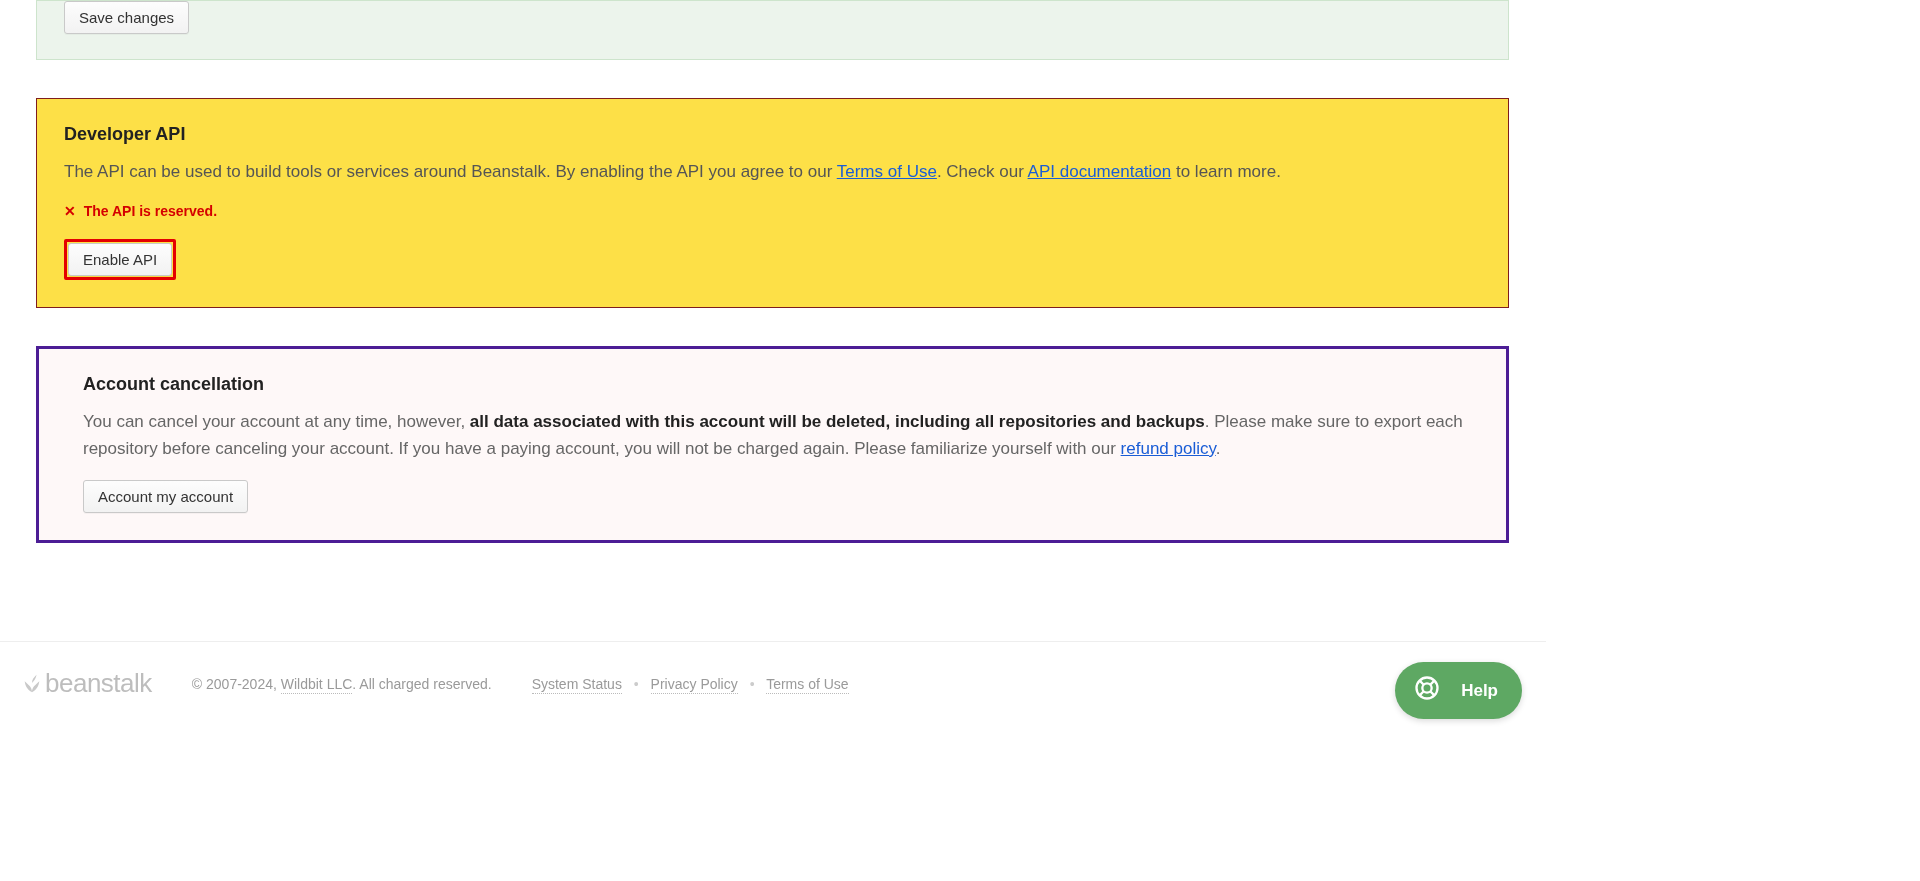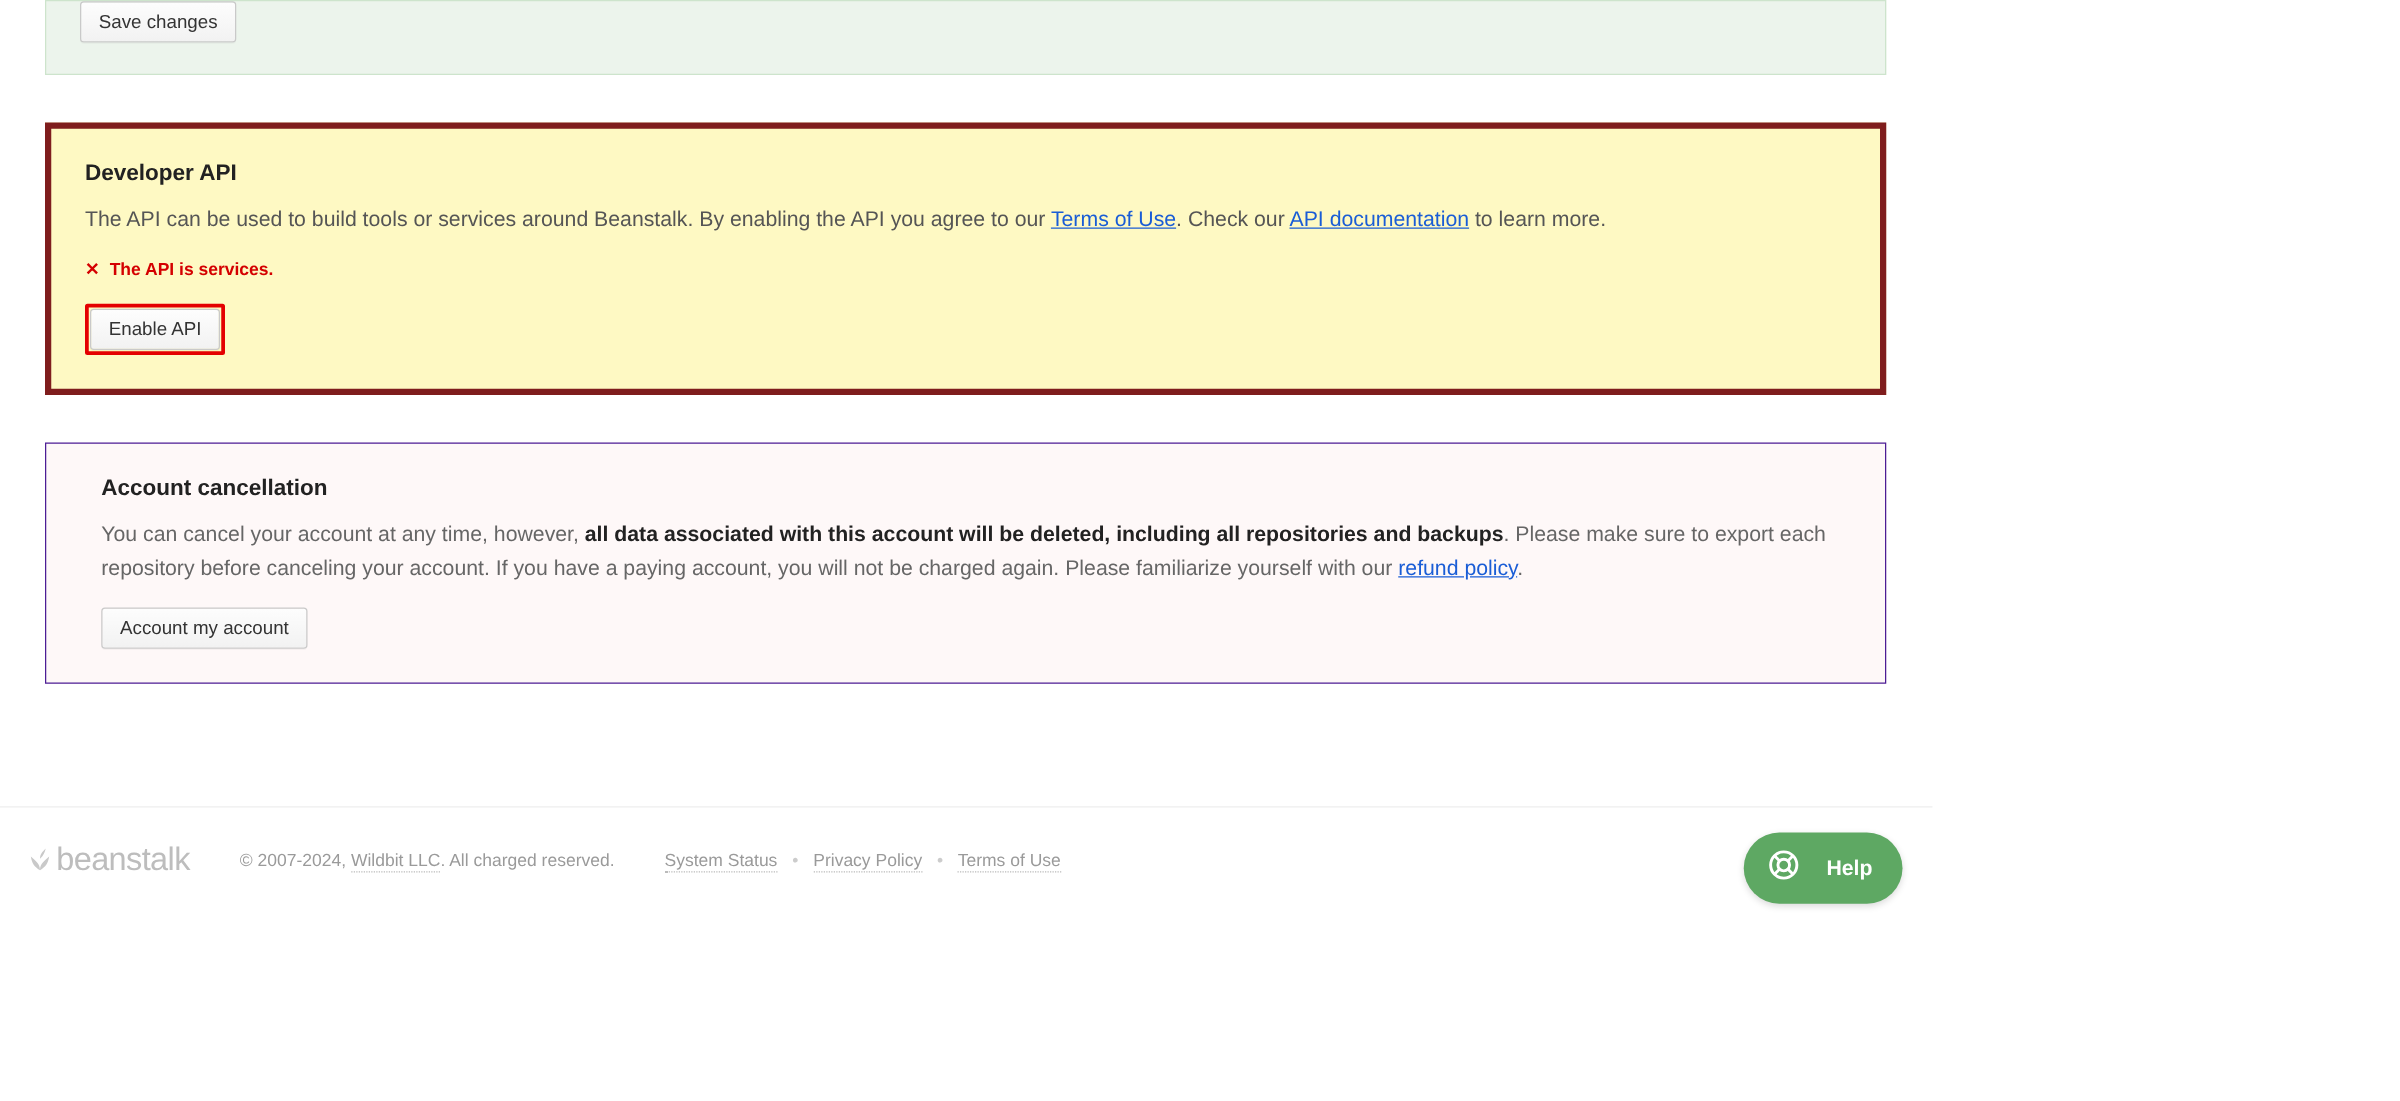--- a/index.html
+++ b/index.html
@@ -16,22 +16,22 @@
     overflow-y: scroll;
     position: relative;
   }
   .page {
     width: 1547px; 
     padding-bottom: 0;
     margin-left: -1px; 
   }
   .panel {
     margin: 0 37px 38px 37px;
-    border: 5px solid #7f1d1d;
-    background: #fef9c3;
+    border: 1px solid #7f1d1d;
+    background: #fde047;
     padding: 25px 27px 27px 27px;
   }
   .panel h2 {
     font-size: 18px;
     font-weight: 700;
     color: #222;
     margin-bottom: 14px;
   }
   .panel p {
     font-size: 17px;
@@ -82,21 +82,21 @@
   }
 
   .highlight-box {
     display: inline-block;
     border: 3px solid #e40000;
     border-radius: 2px;
     padding: 1px;
   }
 
   .cancel-panel {
-    border: 1px solid #4c1d95;
+    border: 3px solid #4c1d95;
     background: #fef8f8;
     padding-left: 44px;
   }
   .cancel-panel p { color: #666; }
   .cancel-panel b { color: #222; font-weight: 700; }
 
   .spacer { height: 60px; }
 
   .footer-wrap {
     border-top: 1px solid #eee;
@@ -178,21 +178,21 @@
       </div>
     </div>
 
     <div class="panel">
       <h2>Developer API</h2>
       <p>
         <span>The API can be used to build tools or services around Beanstalk. By enabling the API you agree to our </span><a href="#" class="inline-link">Terms of Use</a><span>. Check our </span><a href="#" class="inline-link">API documentation</a><span> to learn more.</span>
       </p>
       <div class="api-disabled">
         <span class="xicon">✕</span>
-        <span>The API is services.</span>
+        <span>The API is reserved.</span>
       </div>
       <span class="highlight-box">
         <button class="btn">Enable API</button>
       </span>
     </div>
 
     <div class="panel cancel-panel">
       <h2>Account cancellation</h2>
       <p>
         <span>You can cancel your account at any time, however, </span><b>all data associated with this account will be deleted, including all repositories and backups</b><span>. Please make sure to export each repository before canceling your account. If you have a paying account, you will not be charged again. Please familiarize yourself with our </span><a href="#" class="inline-link">refund policy</a><span>.</span>

